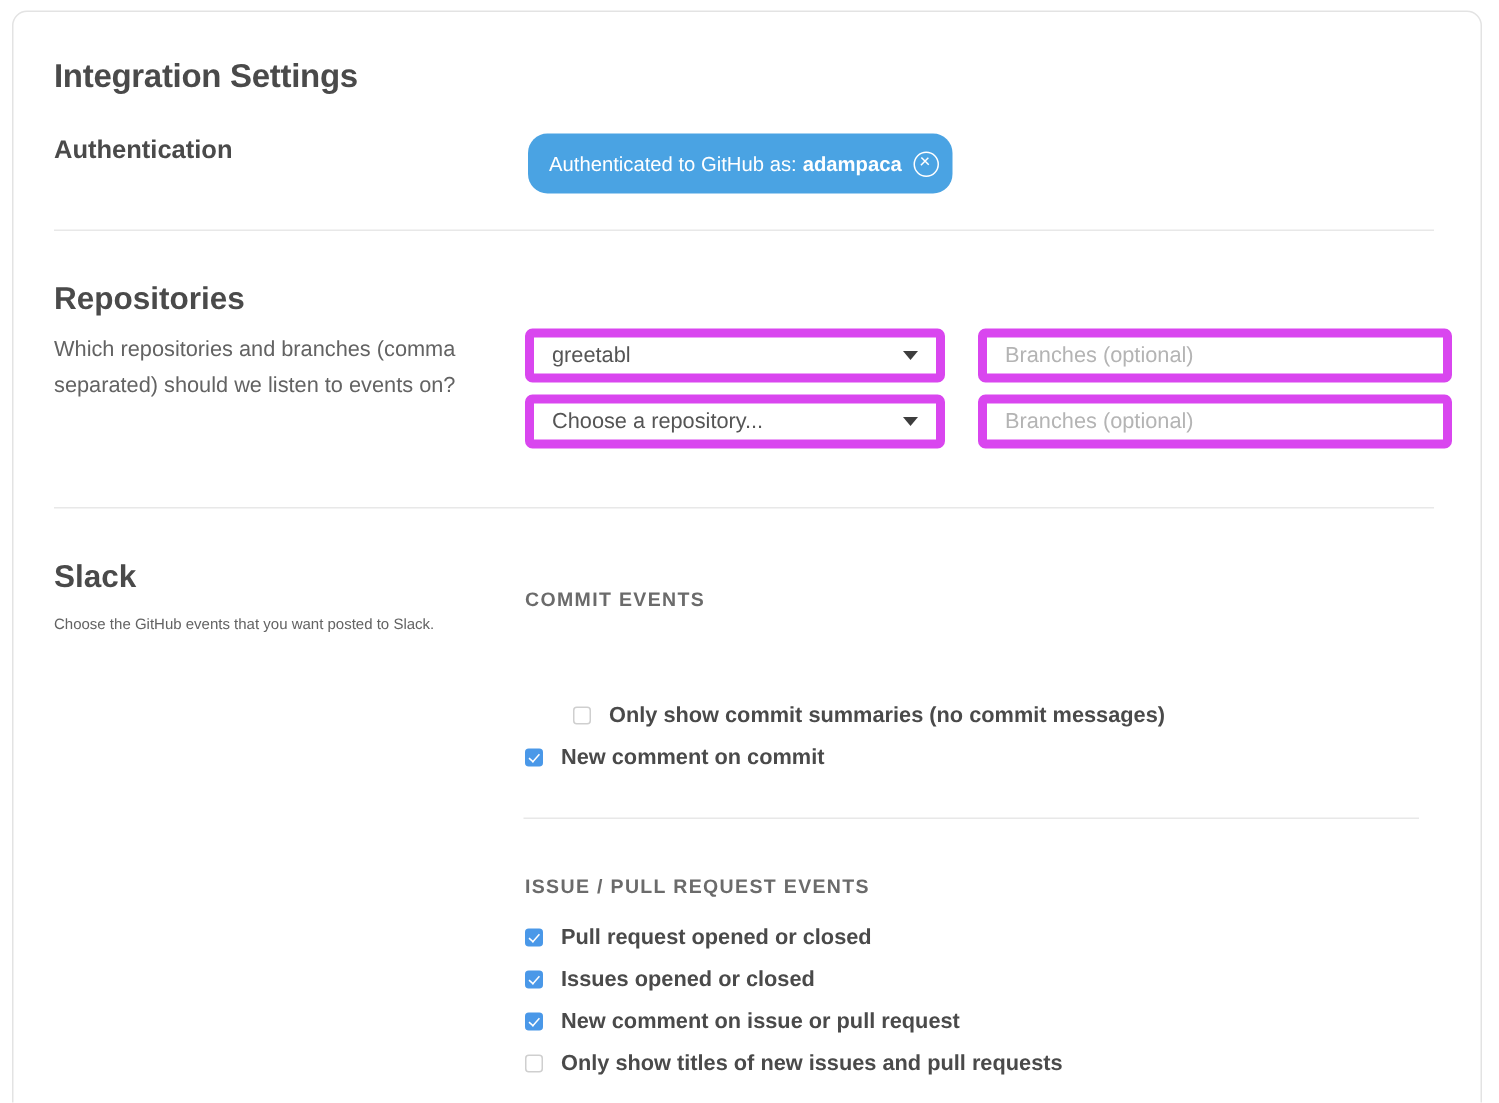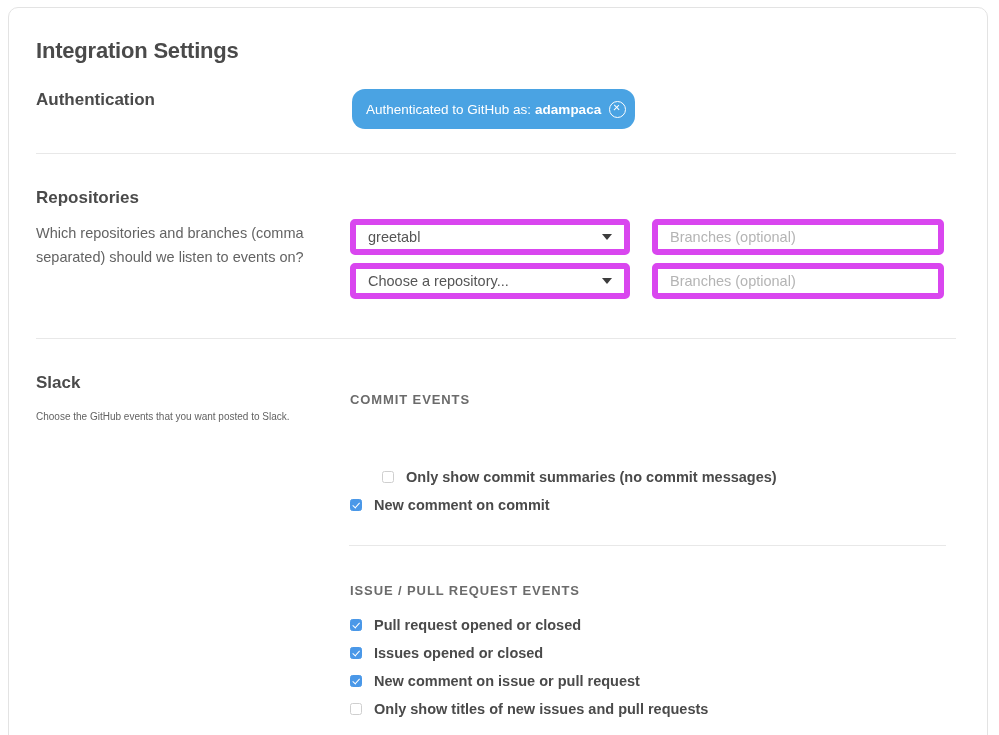--- a/index.html
+++ b/index.html
@@ -49,21 +49,21 @@
     position: absolute;
     left: 27px;
     top: 30px;
     font-size: 22px;
     font-weight: bold;
     color: #4a4a4a;
     letter-spacing: -0.2px;
   }
 
   .section-title {
-    font-size: 17px;
+    font-size: 21px;
     font-weight: bold;
     color: #4a4a4a;
   }
 
   .auth-label {
     position: absolute;
     left: 27px;
     top: 82px;
     font-size: 17px;
     font-weight: bold;
@@ -161,21 +161,21 @@
     border: 6px solid #d946ef;
     border-radius: 5px;
     background: #ffffff;
     font-size: 14.5px;
     color: #555555;
     display: flex;
     align-items: center;
     padding: 0 12px;
   }
   .field.select { width: 280px; justify-content: space-between; }
-  .field.text   { width: 292px; }
+  .field.text   { width: 316px; }
   .field.text .ph { color: #b4b4b4; }
 
   .sel-1 { left: 341px; top: 211px; }
   .sel-2 { left: 341px; top: 255px; text-align: center; }
   .br-1  { left: 643px; top: 211px; }
   .br-2  { left: 643px; top: 255px; }
 
   .caret {
     width: 0;
     height: 0;

